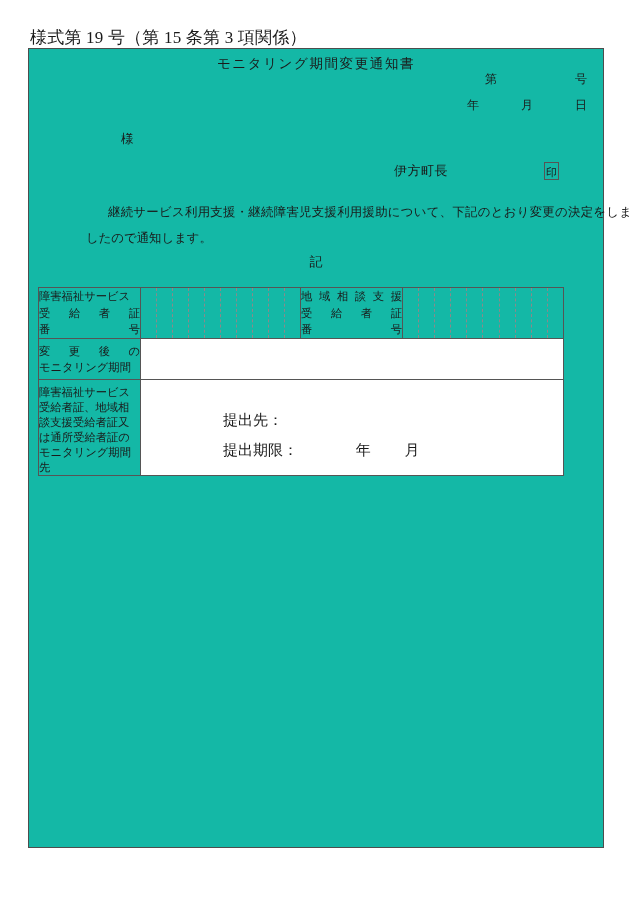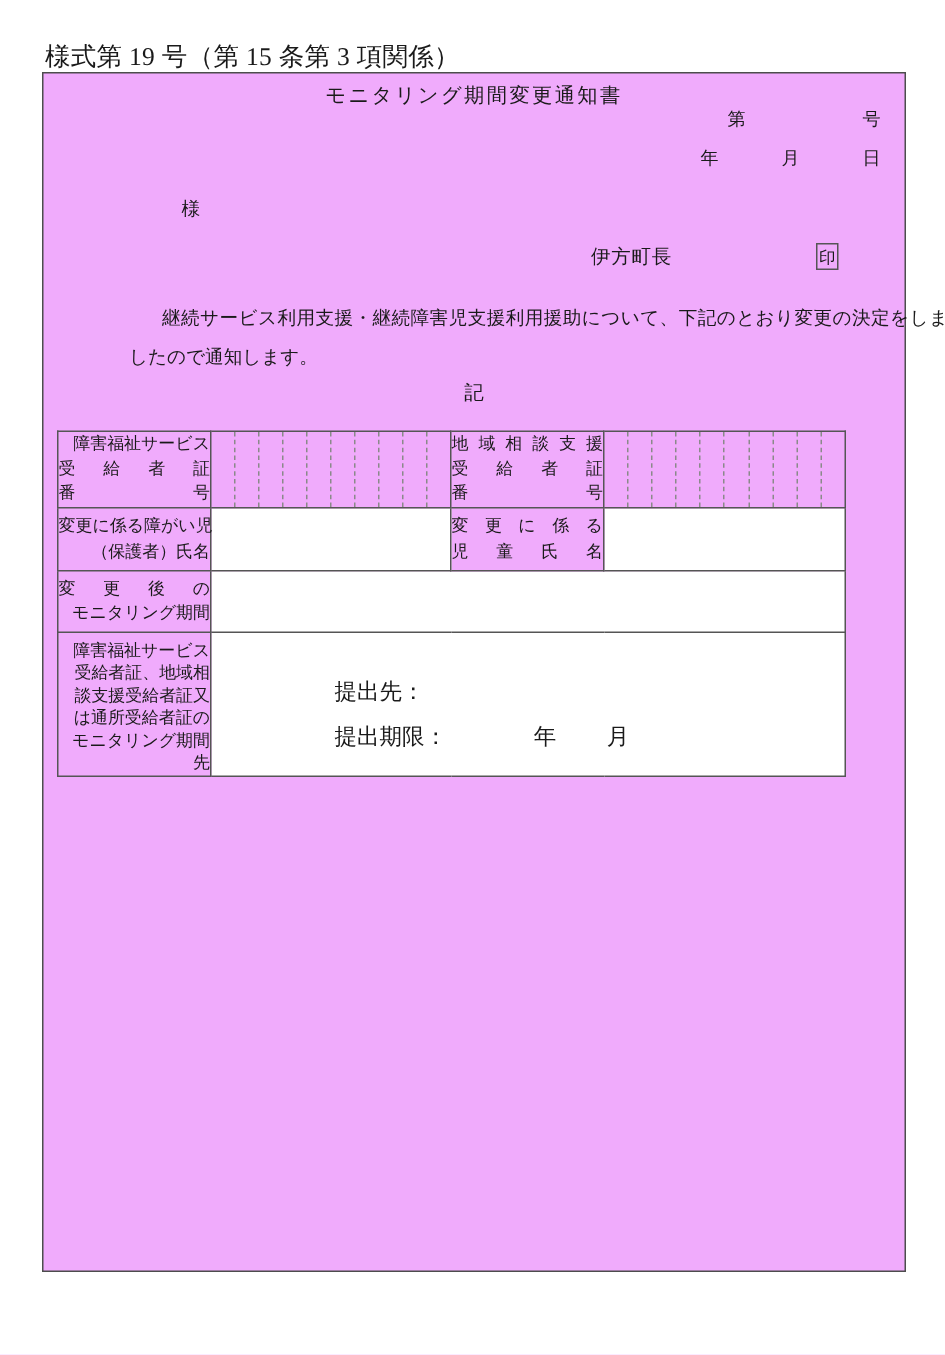--- a/index.html
+++ b/index.html
@@ -28,21 +28,21 @@
 
   
   .page-frame {
     position: absolute;
     left: 28px;
     top: 48px;
     width: 576px;
     height: 800px;
     border: 1.3px solid #4d4d4d;
     box-sizing: border-box;
-    background: #f0abfc;
+    background: #14b8a6;
   }
 
   .frame-inner {
     position: relative;
     width: 100%;
     height: 100%;
   }
 
   
   .doc-title {
@@ -142,21 +142,20 @@
   .main-table td {
     border: 1px solid #555;
     padding: 0;
     vertical-align: middle;
   }
 
   .lbl {
     padding: 3px 4px 3px 5px;
     line-height: 16.5px;
     width: 102px;
-    text-align: right;
   }
   .lbl-line {
     white-space: nowrap;
   }
   .lbl-line.spread {
     display: flex;
     justify-content: space-between;
   }
   .lbl-line.spread span { display: inline-block; }
 
@@ -306,43 +305,20 @@
               <div class="digit-cell"></div>
               <div class="digit-cell"></div>
               <div class="digit-cell"></div>
               <div class="digit-cell"></div>
               <div class="digit-cell"></div>
             </div>
           </td>
         </tr>
 
 
-        <tr class="row-name">
-          <td class="lbl">
-            <div class="lbl-line">変更に係る障がい児</div>
-            <div class="lbl-line">（保護者）氏名</div>
-          </td>
-          <td class="blank-cell"></td>
-          <td class="lbl">
-            <div class="lbl-line spread">
-              <span>変</span>
-              <span>更</span>
-              <span>に</span>
-              <span>係</span>
-              <span>る</span>
-            </div>
-            <div class="lbl-line spread">
-              <span>児</span>
-              <span>童</span>
-              <span>氏</span>
-              <span>名</span>
-            </div>
-          </td>
-          <td class="blank-cell"></td>
-        </tr>
 
         <tr class="row-period">
           <td class="lbl">
             <div class="lbl-line spread">
               <span>変</span>
               <span>更</span>
               <span>後</span>
               <span>の</span>
             </div>
             <div class="lbl-line">モニタリング期間</div>

